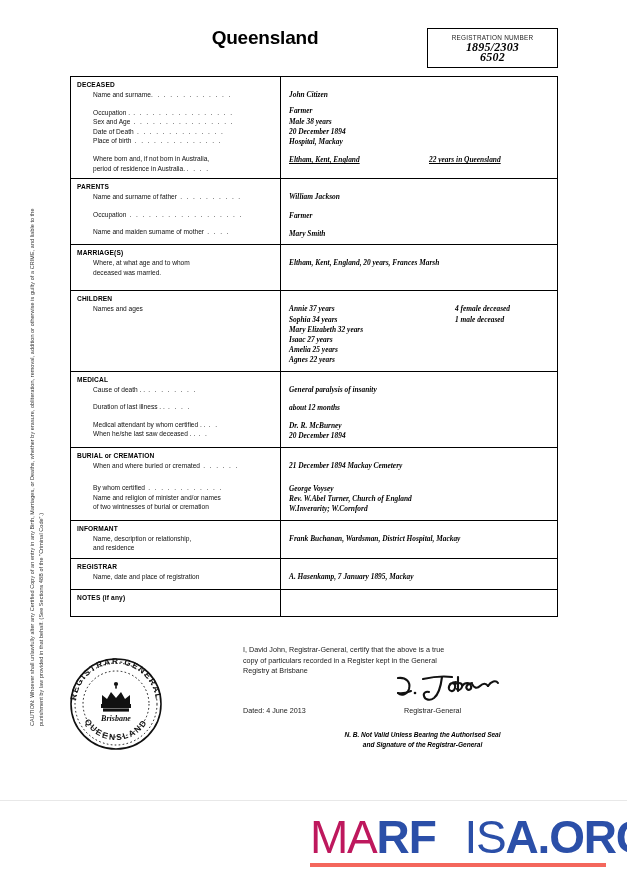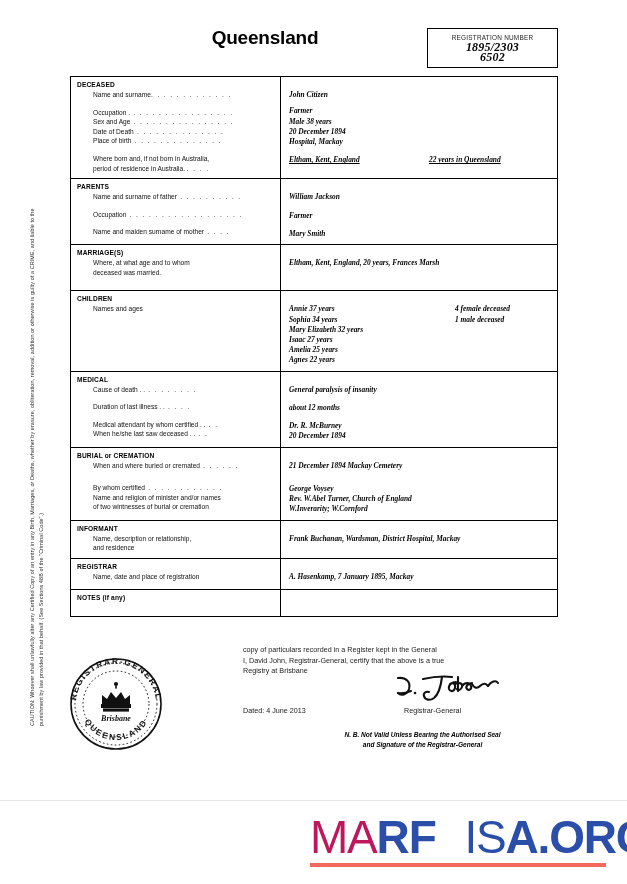--- a/index.html
+++ b/index.html
@@ -462,22 +462,22 @@
         <rect x="53.2" y="35.6" width="1.6" height="3" fill="#111"></rect>
         <path d="M 40,54 L 40,45 L 45,49 L 49,42 L 54,48 L 59,42 L 63,49 L 68,45 L 68,54 Z" fill="#111"></path>
         <rect x="39" y="54" width="30" height="4" fill="#111"></rect>
         <rect x="41" y="58.4" width="26" height="3.2" fill="#111"></rect>
       </g>
       <text x="54" y="71" text-anchor="middle" font-family="Liberation Serif, serif" font-style="italic" font-weight="bold" font-size="8" fill="#111">Brisbane</text>
     </svg>
   </div>
 
   <div id="certification">
+    <div>I, David John, Registrar-General, certify that the above is a true</div>
     <div>copy of particulars recorded in a Register kept in the General</div>
-    <div>I, David John, Registrar-General, certify that the above is a true</div>
     <div>Registry at Brisbane</div>
   </div>
 
   <div id="signature">
     <svg viewBox="0 0 120 32" width="120" height="32">
       <g fill="none" stroke="#111" stroke-width="2.1" stroke-linecap="round" stroke-linejoin="round">
         <path d="M 6,6 C 14,5 19,10 17,17 C 15,23 9,24 6,21"></path>
         <path d="M 6,21 C 10,22 14,21 19,19"></path>
         <circle cx="23" cy="21" r="1.3" fill="#111" stroke="none"></circle>
         <path d="M 31,7 C 40,5 52,4 60,5"></path>

